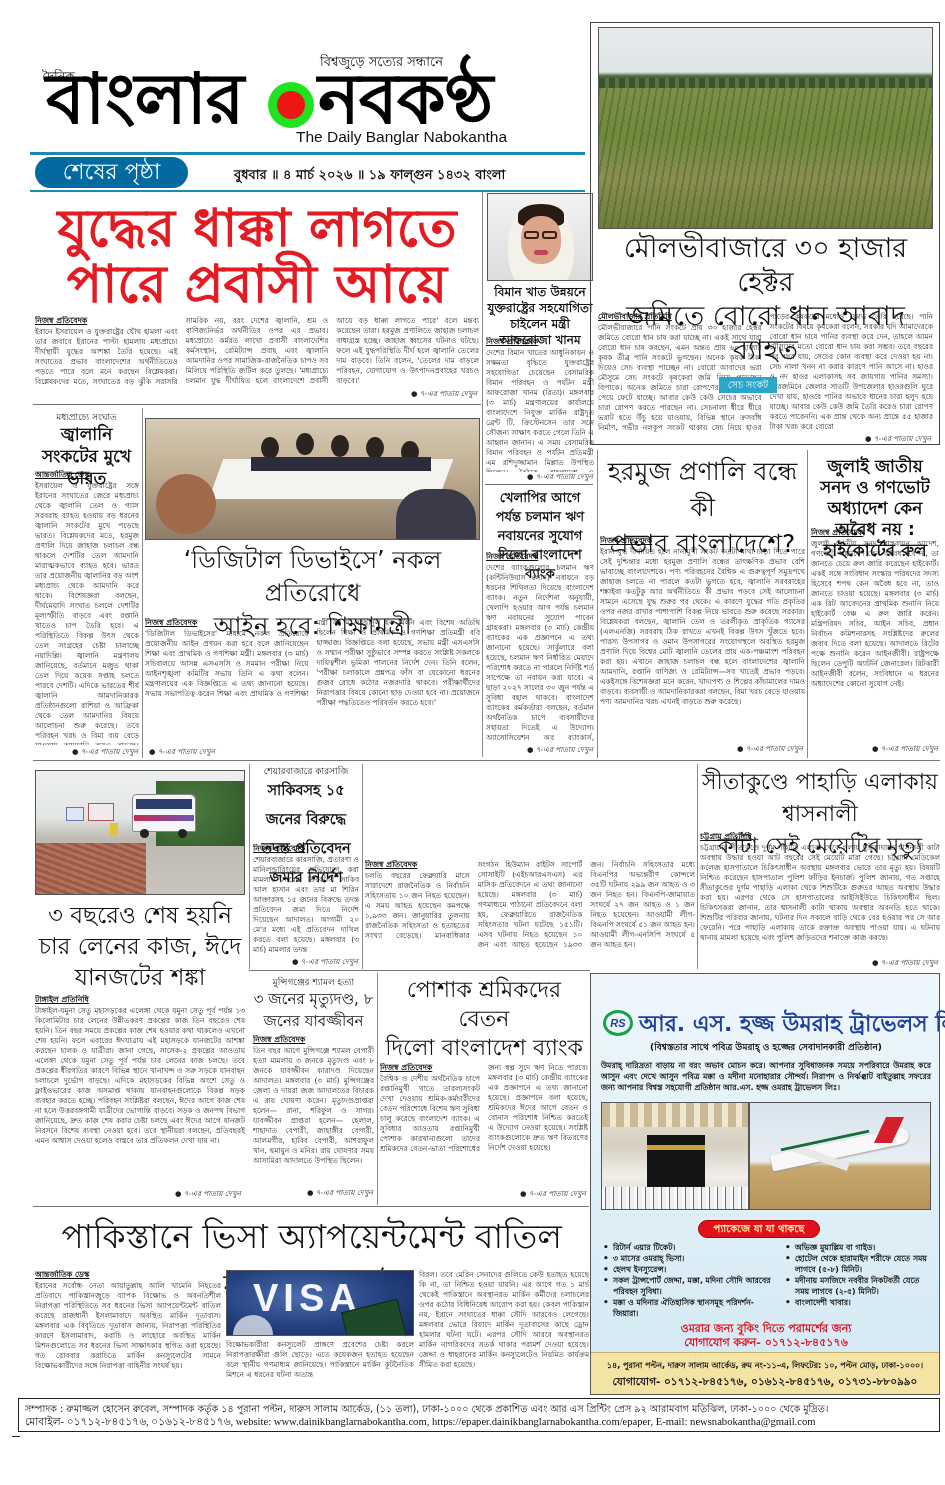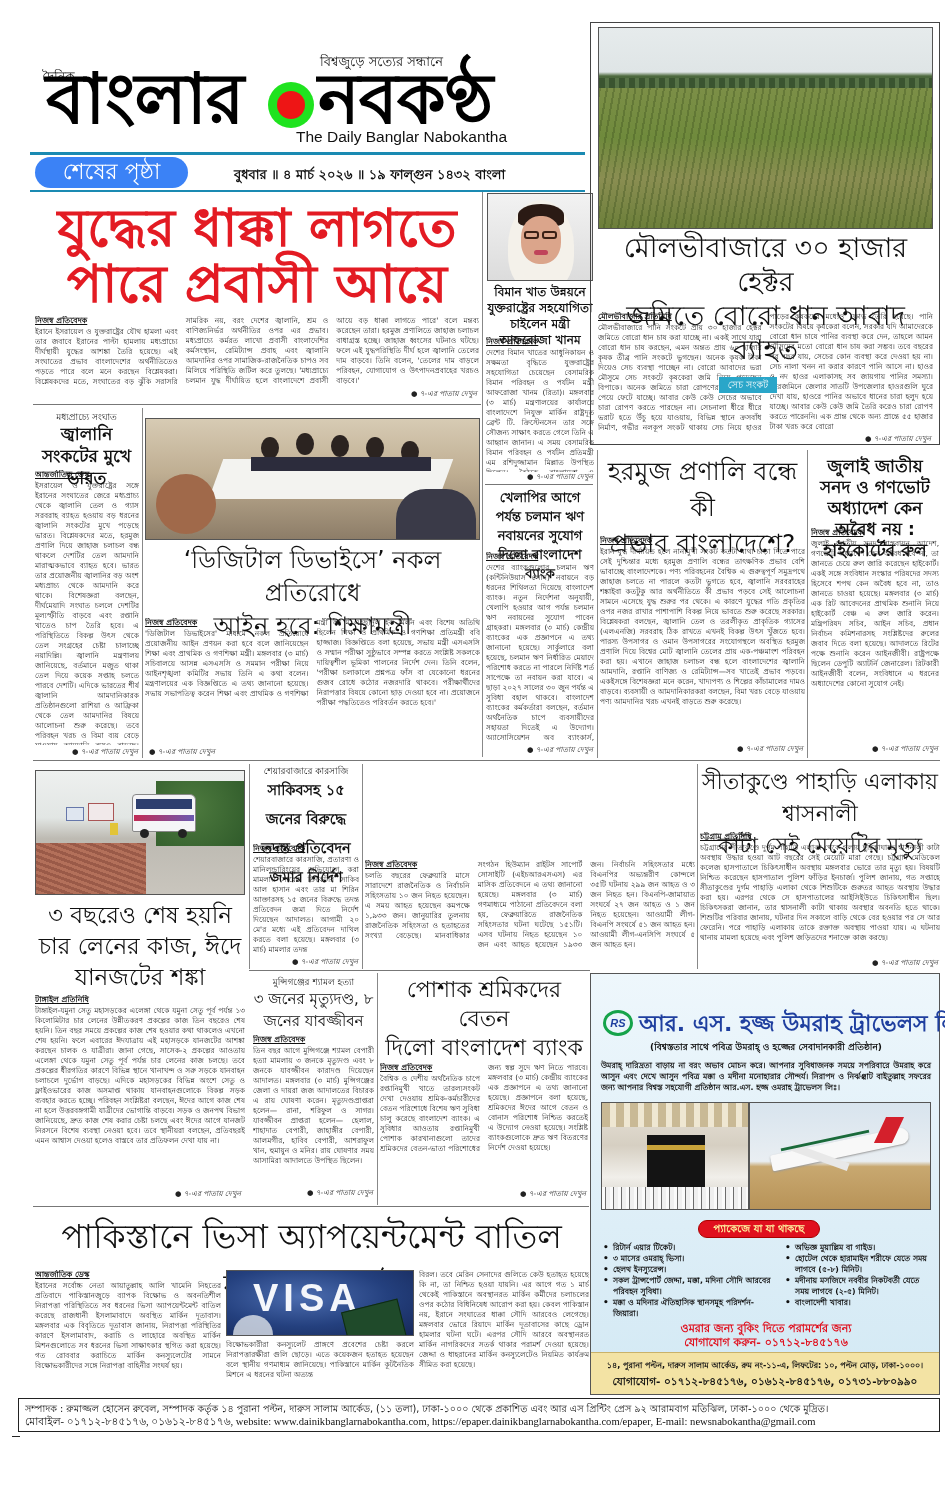--- a/index.html
+++ b/index.html
@@ -15,21 +15,21 @@
   .hl{text-align:center;color:#111;line-height:1.18;font-weight:normal}
   .hl span{display:block}
   .kicker{font-size:9px;text-align:center;color:#222}
   .rule-h{height:1px;background:#777}
   .rule-v{width:1px;background:#888}
   .photo{overflow:hidden;border:1px solid #555}
   
   .mast-title{font-size:70px;font-weight:bold;line-height:1;color:#000;letter-spacing:-1px}
   .flag{width:46px;height:46px;border-radius:50%;background:#1fe31f;display:flex;align-items:center;justify-content:center}
   .flag i{display:block;width:28px;height:28px;border-radius:50%;background:#ee1515}
-  .pill{background:#3b82f6;color:#fff;border-radius:16px;display:flex;align-items:center;justify-content:center;font-size:22px}
+  .pill{background:#0369a1;color:#fff;border-radius:16px;display:flex;align-items:center;justify-content:center;font-size:22px}
   
   .ad{background:linear-gradient(180deg,#eef7fc 0%,#ddeef7 60%,#d3e9f4 100%);border:1px solid #555}
   .ad-list{font-size:7.8px;line-height:11px;font-weight:bold;color:#111;list-style:none}
   .ad-list li{position:relative;padding-left:12px}
   .ad-list li:before{content:"\2022";position:absolute;left:2px;top:0;font-size:9px}
 </style>
 </head>
 <body>
 
 <div class="page">

